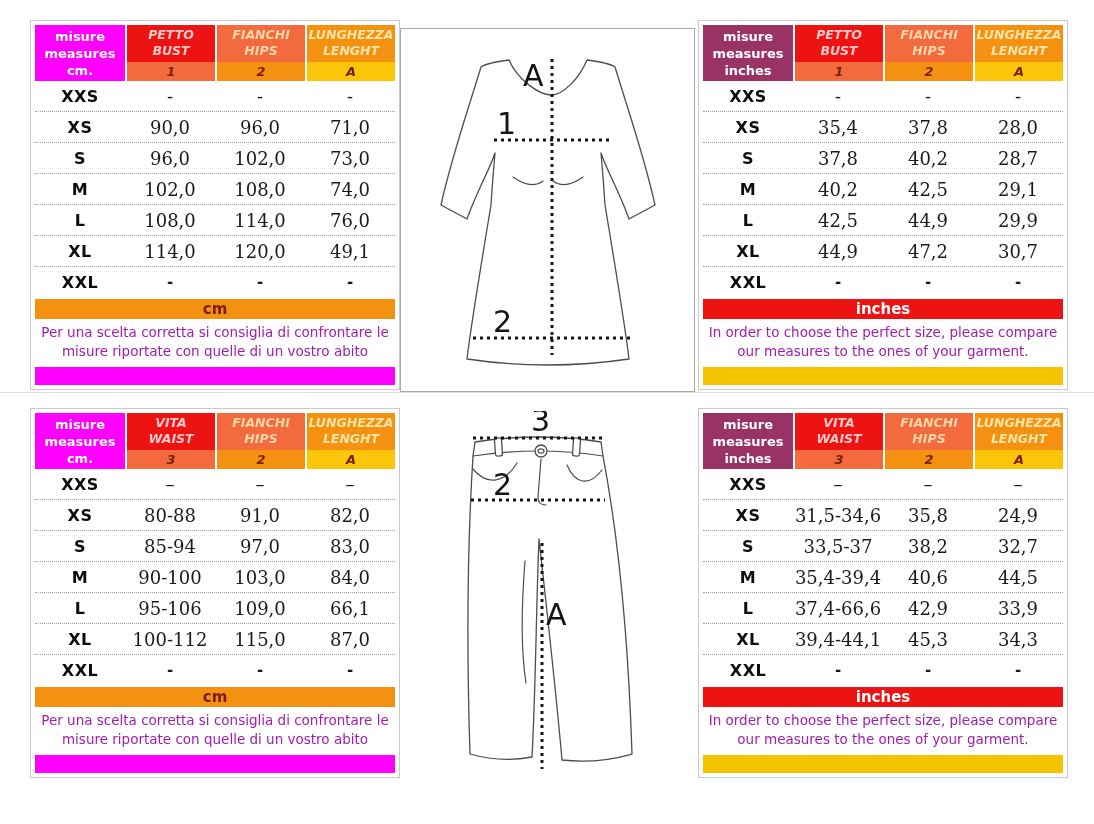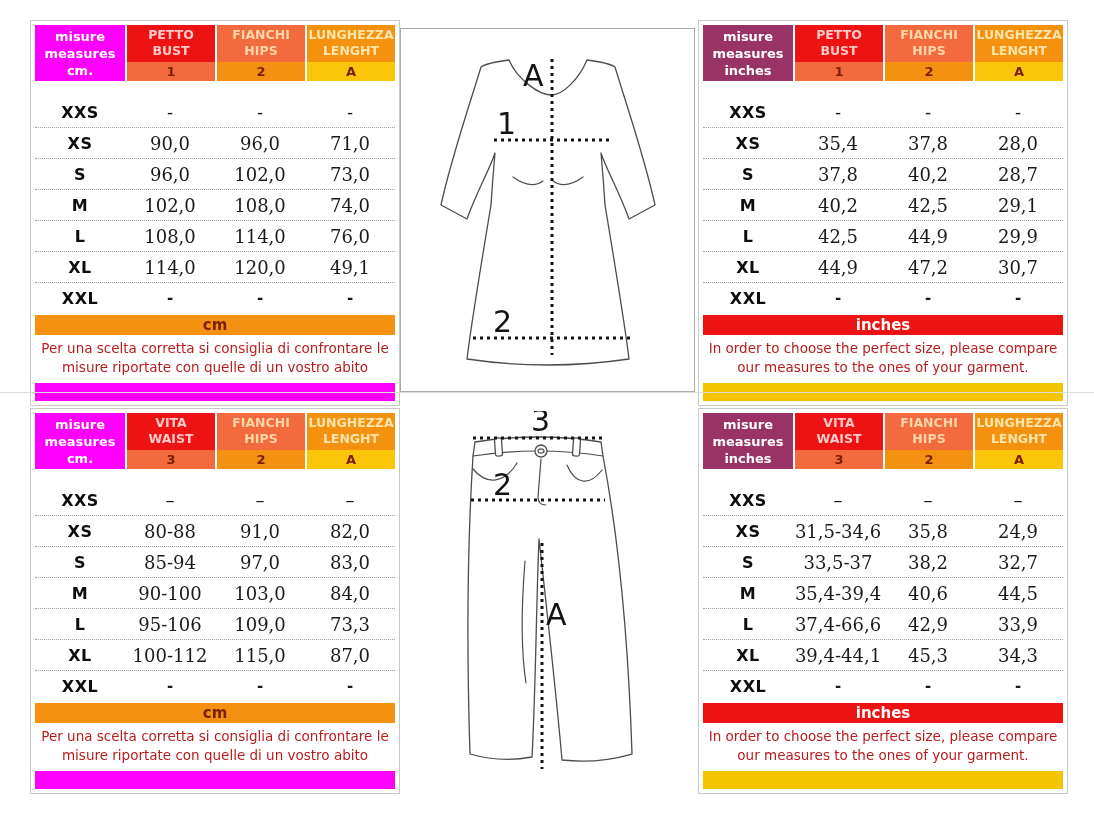--- a/index.html
+++ b/index.html
@@ -8,32 +8,32 @@
   .slot{position:absolute;width:388px;}
   #slot-dress-cm{left:30px;top:20px;}
   #slot-dress-in{left:698px;top:20px;}
   #slot-pants-cm{left:30px;top:408px;}
   #slot-pants-in{left:698px;top:408px;}
 
   .size-table{border:1px solid #c9c9c9;background:#fff;padding:4px;box-sizing:border-box;width:370px;}
   .thead{display:grid;grid-template-columns:90px 88px 88px 88px;column-gap:2px;}
   .corner{height:56px;display:flex;flex-direction:column;justify-content:center;text-align:center;
           color:#fff;font-weight:bold;font-size:13px;line-height:17px;}
-  .colhead{display:flex;flex-direction:column;}
+  .colhead{display:flex;flex-direction:column;font-style:italic;}
   .col-names{height:37px;box-sizing:border-box;padding-top:2px;text-align:center;
              font-size:12.5px;font-weight:bold;line-height:16px;}
   .col-code{height:19px;line-height:19px;text-align:center;font-size:13px;font-weight:bold;color:#7a2008;}
-  .rows{margin-top:16px;}
+  .rows{margin-top:0;}
   .trow{display:grid;grid-template-columns:90px 90px 90px 90px;height:30px;align-items:center;}
   .trow + .trow{border-top:1px dotted #9e9e9e;}
   .size{text-align:center;font-weight:bold;font-size:16px;color:#0d0d0d;letter-spacing:.5px;}
   .val{text-align:center;font-family:"DejaVu Serif",serif;font-size:18px;color:#1a1a1a;}
   .trow:last-child .val{font-family:"DejaVu Sans",sans-serif;font-weight:bold;font-size:15px;}
   .unitbar{height:20px;line-height:20px;text-align:center;font-weight:bold;font-size:15px;margin-top:2px;}
-  .note{padding:4px 2px 5px;text-align:center;font-size:13.5px;line-height:19px;color:#b91c1c;}
+  .note{padding:4px 2px 5px;text-align:center;font-size:13.5px;line-height:19px;color:#a21caf;}
   .colorbar{height:18px;margin-top:1px;}
 
   .fig-box{position:absolute;left:400px;top:28px;width:293px;height:362px;border:1px solid #a9a9a9;background:#fff;}
   .pants-box{position:absolute;left:425px;top:411px;width:245px;height:378px;background:#fff;}
   .divider{position:absolute;left:0;top:392px;width:1094px;height:0;border-top:1px solid #dcdcdc;}
 
   svg{display:block;}
   .garment{fill:#ffffff;stroke:#4d4d4d;stroke-width:1.3;stroke-linejoin:round;}
   .detail{fill:none;stroke:#4d4d4d;stroke-width:1.2;stroke-linecap:round;}
   .dashln{stroke:#141414;stroke-width:3;stroke-dasharray:3 4;fill:none;}
@@ -261,21 +261,21 @@
         <div class="trow">
         <div class="size">M</div>
         <div class="val">90-100</div>
         <div class="val">103,0</div>
         <div class="val">84,0</div>
       </div>
         <div class="trow">
         <div class="size">L</div>
         <div class="val">95-106</div>
         <div class="val">109,0</div>
-        <div class="val">73,3</div>
+        <div class="val">66,1</div>
       </div>
         <div class="trow">
         <div class="size">XL</div>
         <div class="val">100-112</div>
         <div class="val">115,0</div>
         <div class="val">87,0</div>
       </div>
         <div class="trow">
         <div class="size">XXL</div>
         <div class="val">-</div>

